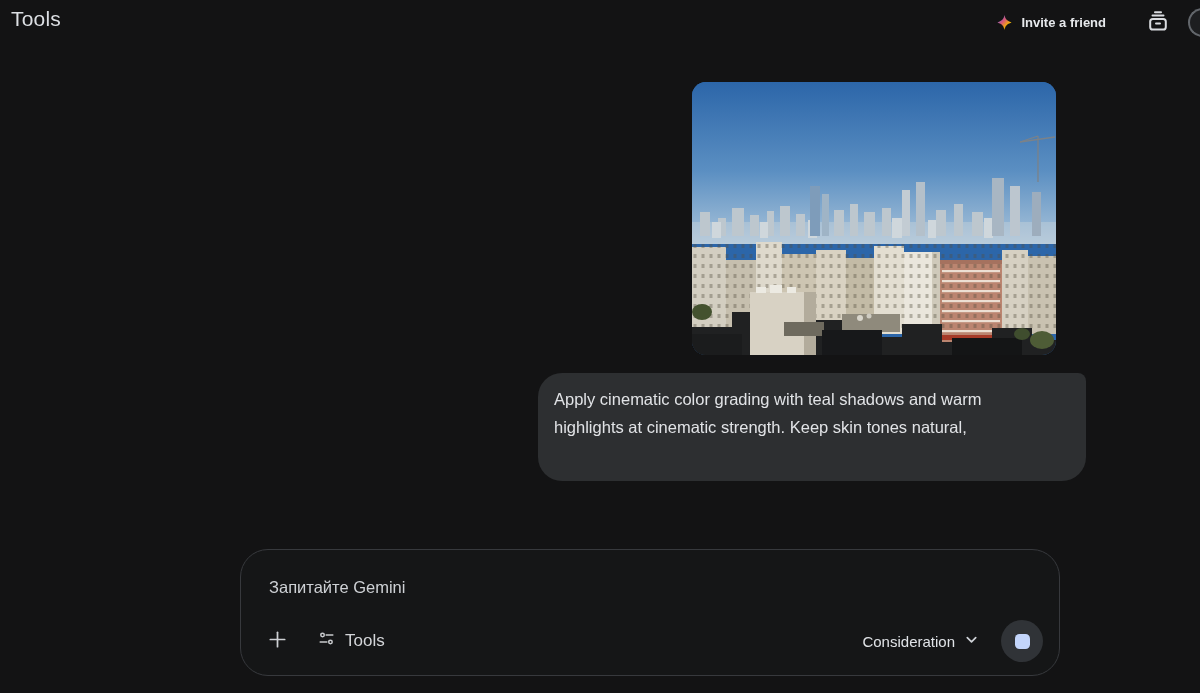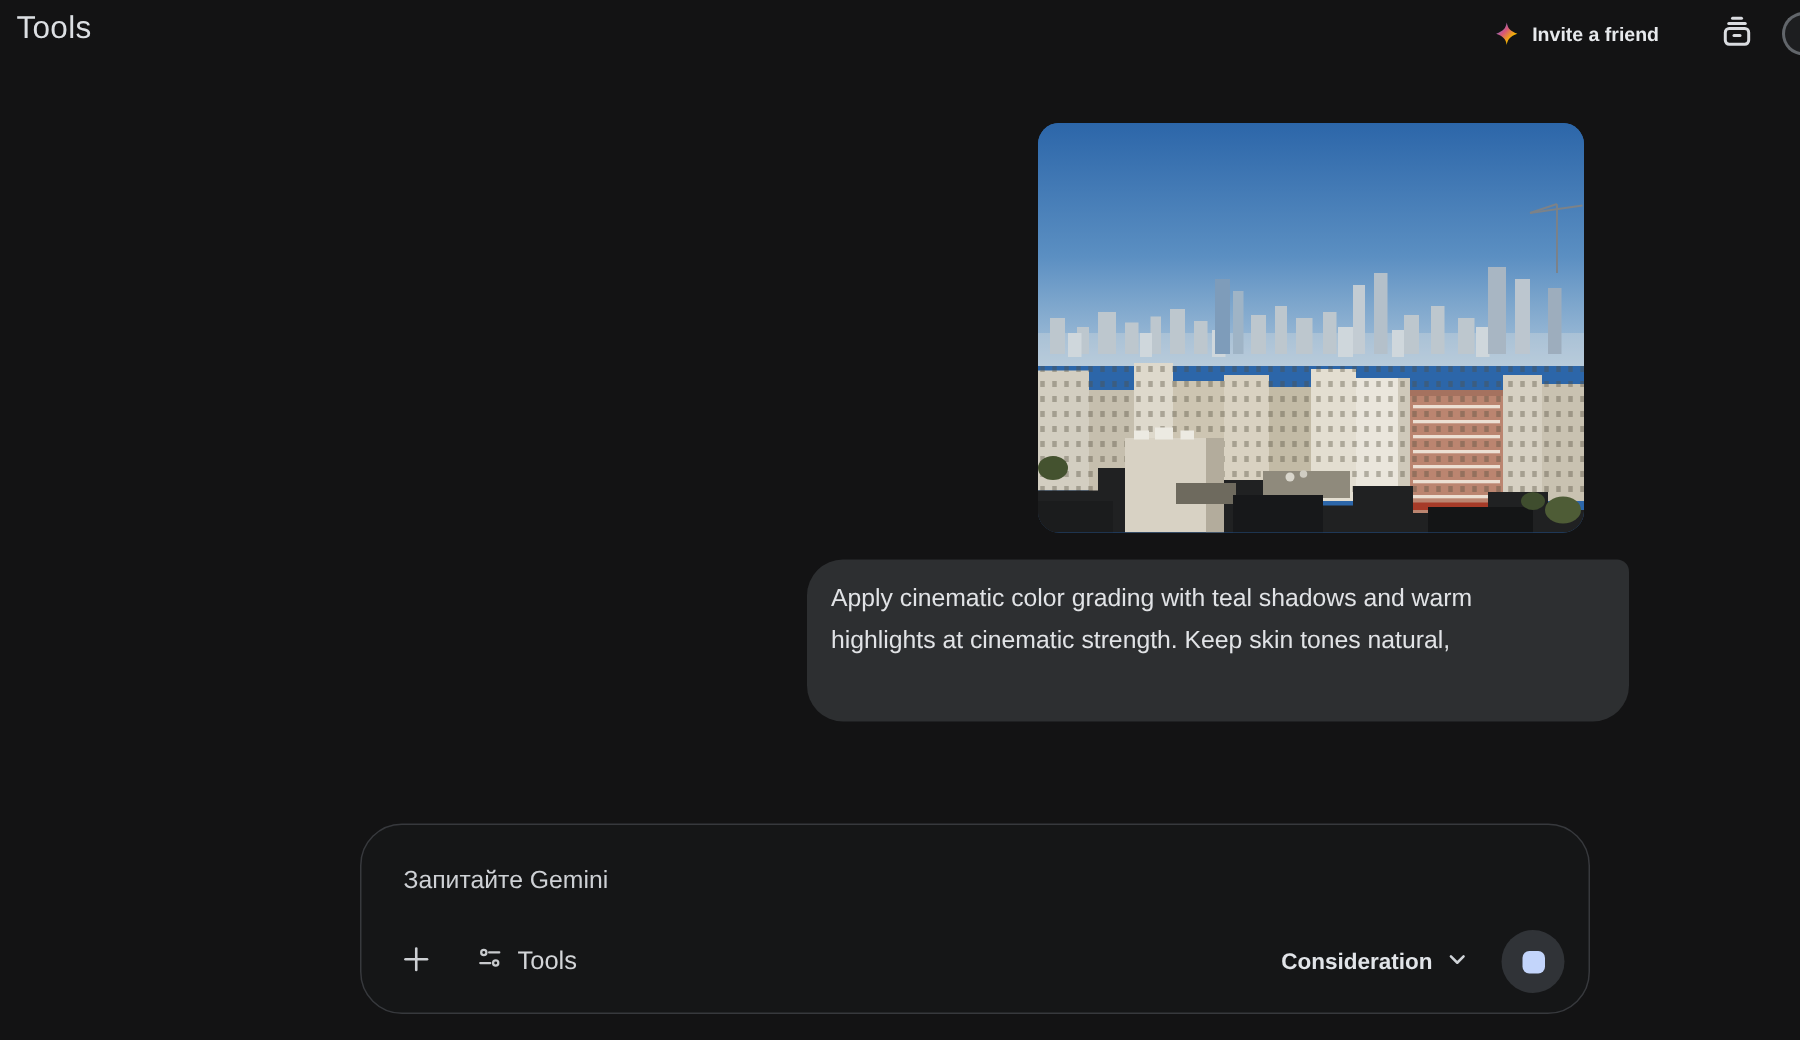--- a/index.html
+++ b/index.html
@@ -87,21 +87,21 @@
   .tools-btn {
     height:40px; margin-left:10px; padding:0 10px;
     display:flex; align-items:center; gap:9px;
     background:transparent; border:none; cursor:pointer; border-radius:20px;
     color:#d3d5d8; font-size:17px; font-family:"Liberation Sans", sans-serif;
   }
   .mode-btn {
     margin-left:auto; height:40px; padding:0 8px;
     display:flex; align-items:center; gap:9px;
     background:transparent; border:none; cursor:pointer; border-radius:20px;
-    color:#e1e4e8; font-size:15px; font-weight:700;
+    color:#e1e4e8; font-size:15px; font-weight:400;
     font-family:"Liberation Sans", sans-serif;
   }
   .stop-btn {
     margin-left:14px; width:42px; height:42px; border-radius:50%;
     background:#303337; border:none; cursor:pointer;
     display:flex; align-items:center; justify-content:center;
   }
   .stop-square { width:15px; height:15px; border-radius:4.5px; background:#c3d5fb; }
 </style>
 </head>

